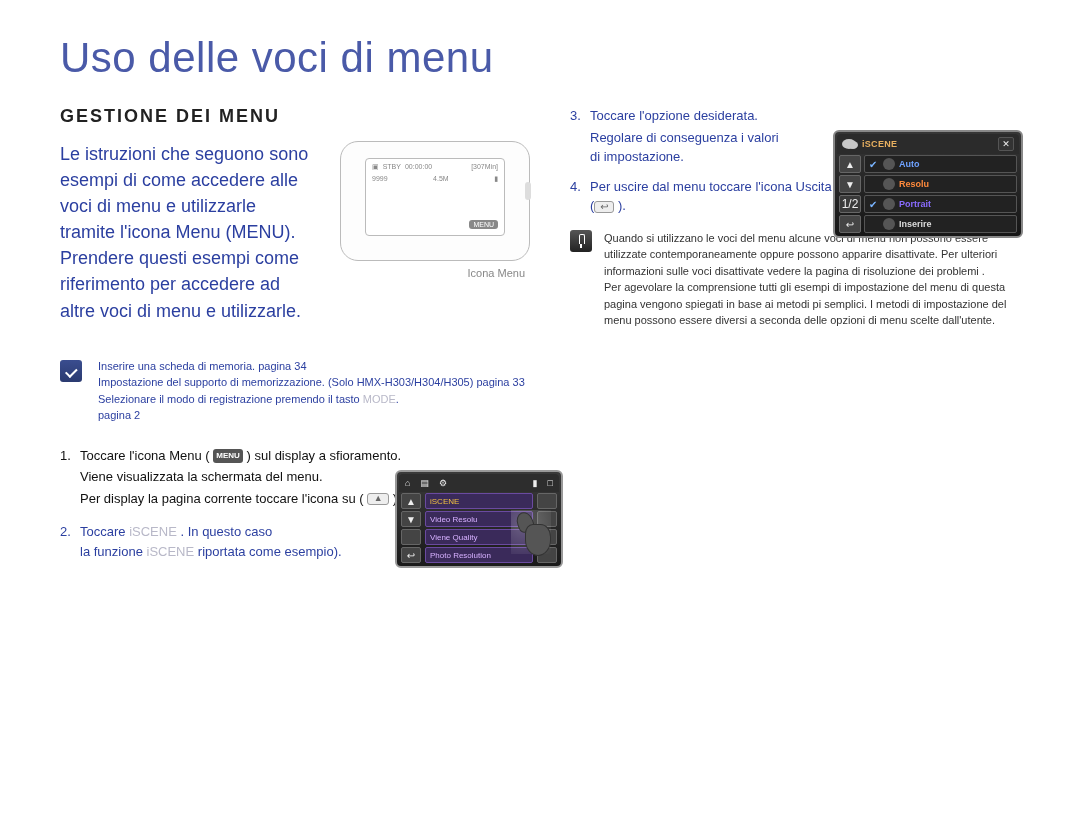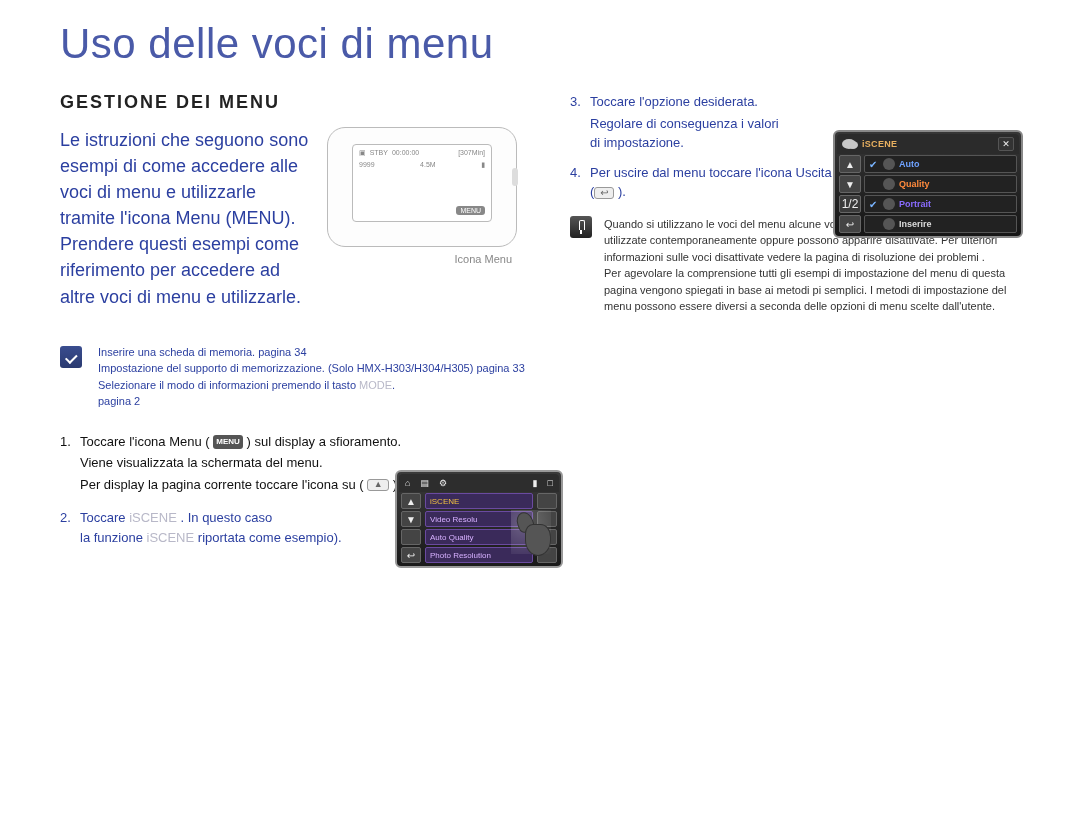--- a/index.html
+++ b/index.html
@@ -5,21 +5,21 @@
   * { margin: 0; padding: 0; box-sizing: border-box; }
   body {
     width: 1080px;
     height: 827px;
     background: #ffffff;
     font-family: Arial, Helvetica, sans-serif;
     position: relative;
     color: #000;
   }
   .page {
-    padding: 20px 60px 20px 60px;
+    padding: 34px 60px 20px 60px;
   }
   .title {
     font-size: 42px;
     font-weight: 300;
     color: #4a5aa8;
     letter-spacing: 0.5px;
     margin-bottom: 24px;
   }
   .columns {
     display: flex;
@@ -231,21 +231,21 @@
   <h1 class="title">Uso delle voci di menu</h1>
 
   <div class="columns">
 
     <div class="col-left">
       <div class="section-head">GESTIONE DEI MENU</div>
 
       <div class="intro-row">
         <div class="intro-text">Le istruzioni che seguono sono esempi di come accedere alle voci di menu e utilizzarle tramite l'icona Menu (MENU). Prendere questi esempi come riferimento per accedere ad altre voci di menu e utilizzarle.</div>
 
-        <div style="position:relative;">
+        <div style="position:relative;margin-left:13px;">
           <div class="device-outline">
             <div class="screen">
               <div class="screen-top">
                 <span>▣</span>
                 <span>STBY</span>
                 <span>00:00:00</span>
                 <span style="margin-left:auto">[307Min]</span>
               </div>
               <div class="screen-mid">
                 <span>9999</span>
@@ -258,21 +258,21 @@
           <div class="device-caption">Icona Menu</div>
         </div>
       </div>
 
       <div class="check-row">
         <div class="check-icon"></div>
         <div class="check-list">
           <div>Inserire una scheda di memoria. pagina 34</div>
           <div>Impostazione del supporto di memorizzazione. (Solo HMX-H303/H304/H305)   pagina 33</div>
           <div>
-            <span>Selezionare il modo di informazioni premendo il tasto </span><span class="mode-word">MODE</span><span>.</span>
+            <span>Selezionare il modo di registrazione premendo il tasto </span><span class="mode-word">MODE</span><span>.</span>
           </div>
           <div>pagina  2</div>
         </div>
       </div>
 
       <ol class="steps">
         <li>
           <span class="num">1.</span>
           <span>Toccare l'icona Menu (</span>
           <span class="menu-chip">MENU</span>
@@ -342,21 +342,21 @@
     <div class="tp-cell-mid gold">iSCENE</div>
     <div class="tp-cell-end"></div>
   </div>
   <div class="tp-row">
     <div class="tp-cell-nav">▼</div>
     <div class="tp-cell-mid">Video Resolu</div>
     <div class="tp-cell-end"></div>
   </div>
   <div class="tp-row">
     <div class="tp-cell-nav"></div>
-    <div class="tp-cell-mid">Auto Quality</div>
+    <div class="tp-cell-mid">Viene Quality</div>
     <div class="tp-cell-end"></div>
   </div>
   <div class="tp-row">
     <div class="tp-cell-nav">↩</div>
     <div class="tp-cell-mid">Photo Resolution</div>
     <div class="tp-cell-end"></div>
   </div>
   <div class="touch-hand"></div>
 </div>
 
@@ -372,21 +372,21 @@
       <span class="ck on"></span>
       <span class="ico"></span>
       <span class="lbl">Auto</span>
     </div>
   </div>
   <div class="sp-row">
     <div class="sp-nav">▼</div>
     <div class="sp-opt sports">
       <span class="ck"></span>
       <span class="ico"></span>
-      <span class="lbl">Quality</span>
+      <span class="lbl">Resolu</span>
     </div>
   </div>
   <div class="sp-row">
     <div class="sp-nav num">1/2</div>
     <div class="sp-opt portrait">
       <span class="ck on"></span>
       <span class="ico"></span>
       <span class="lbl">Portrait</span>
     </div>
   </div>

